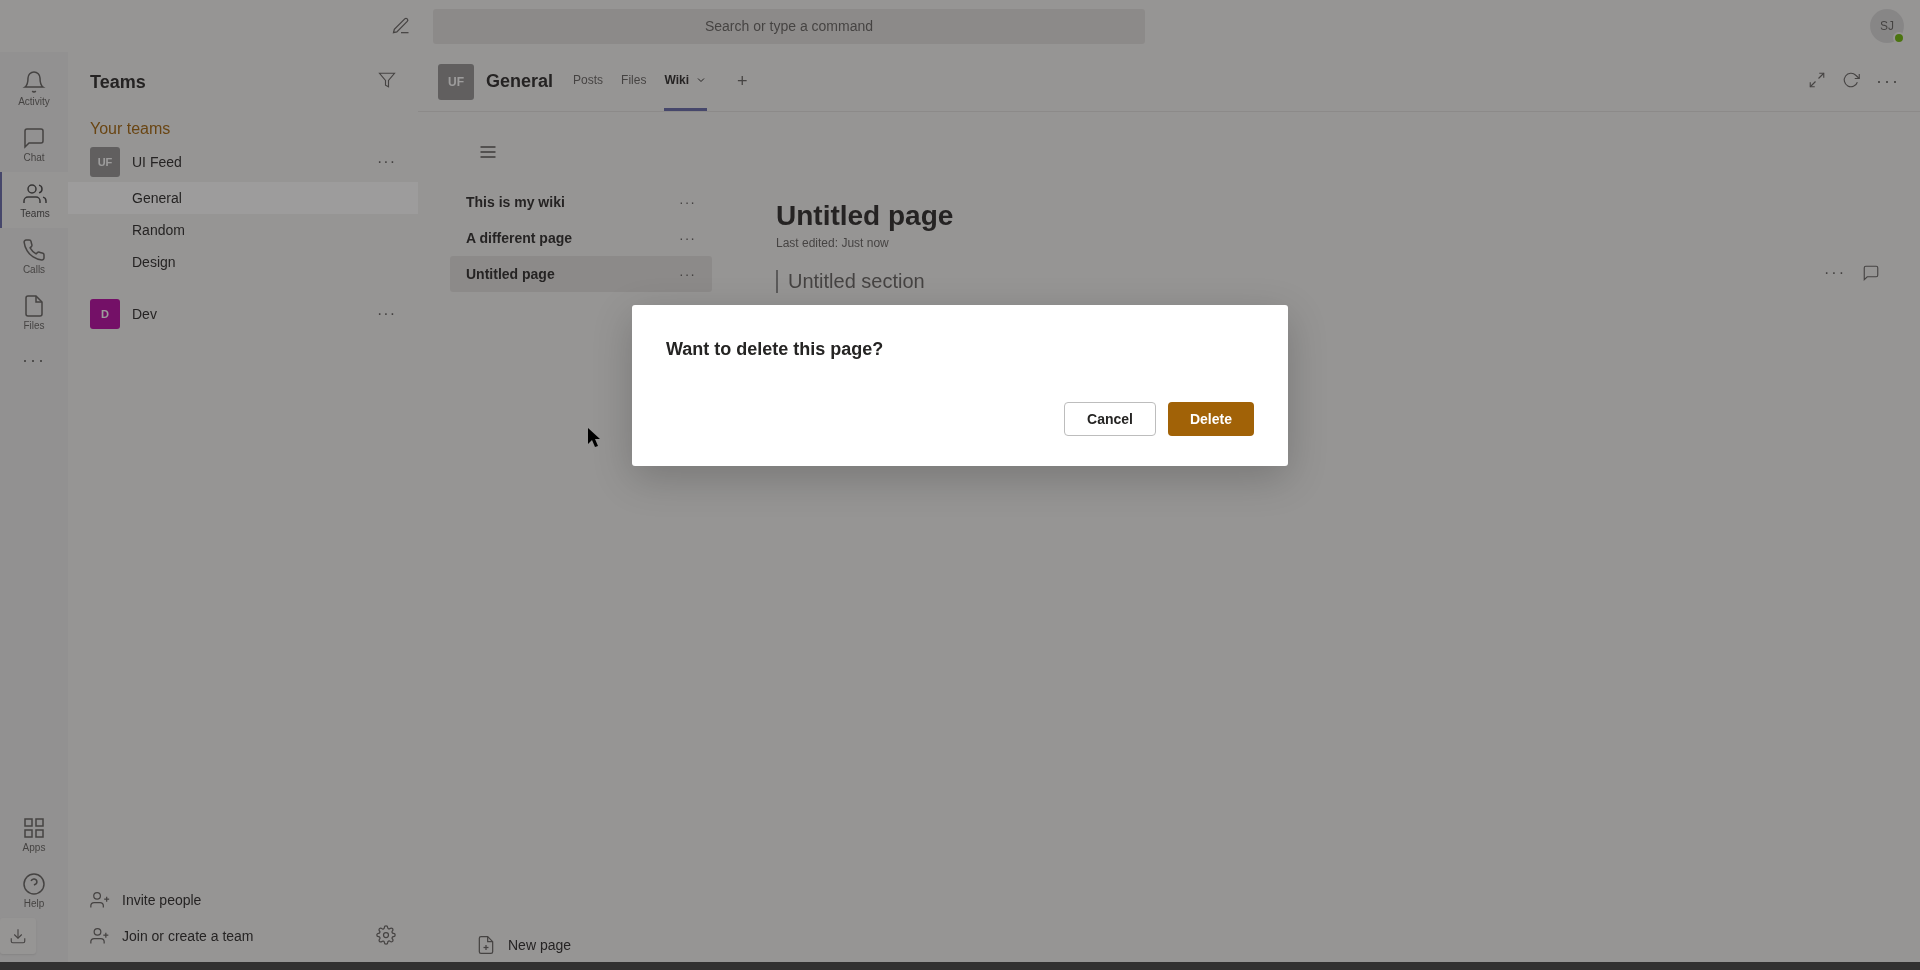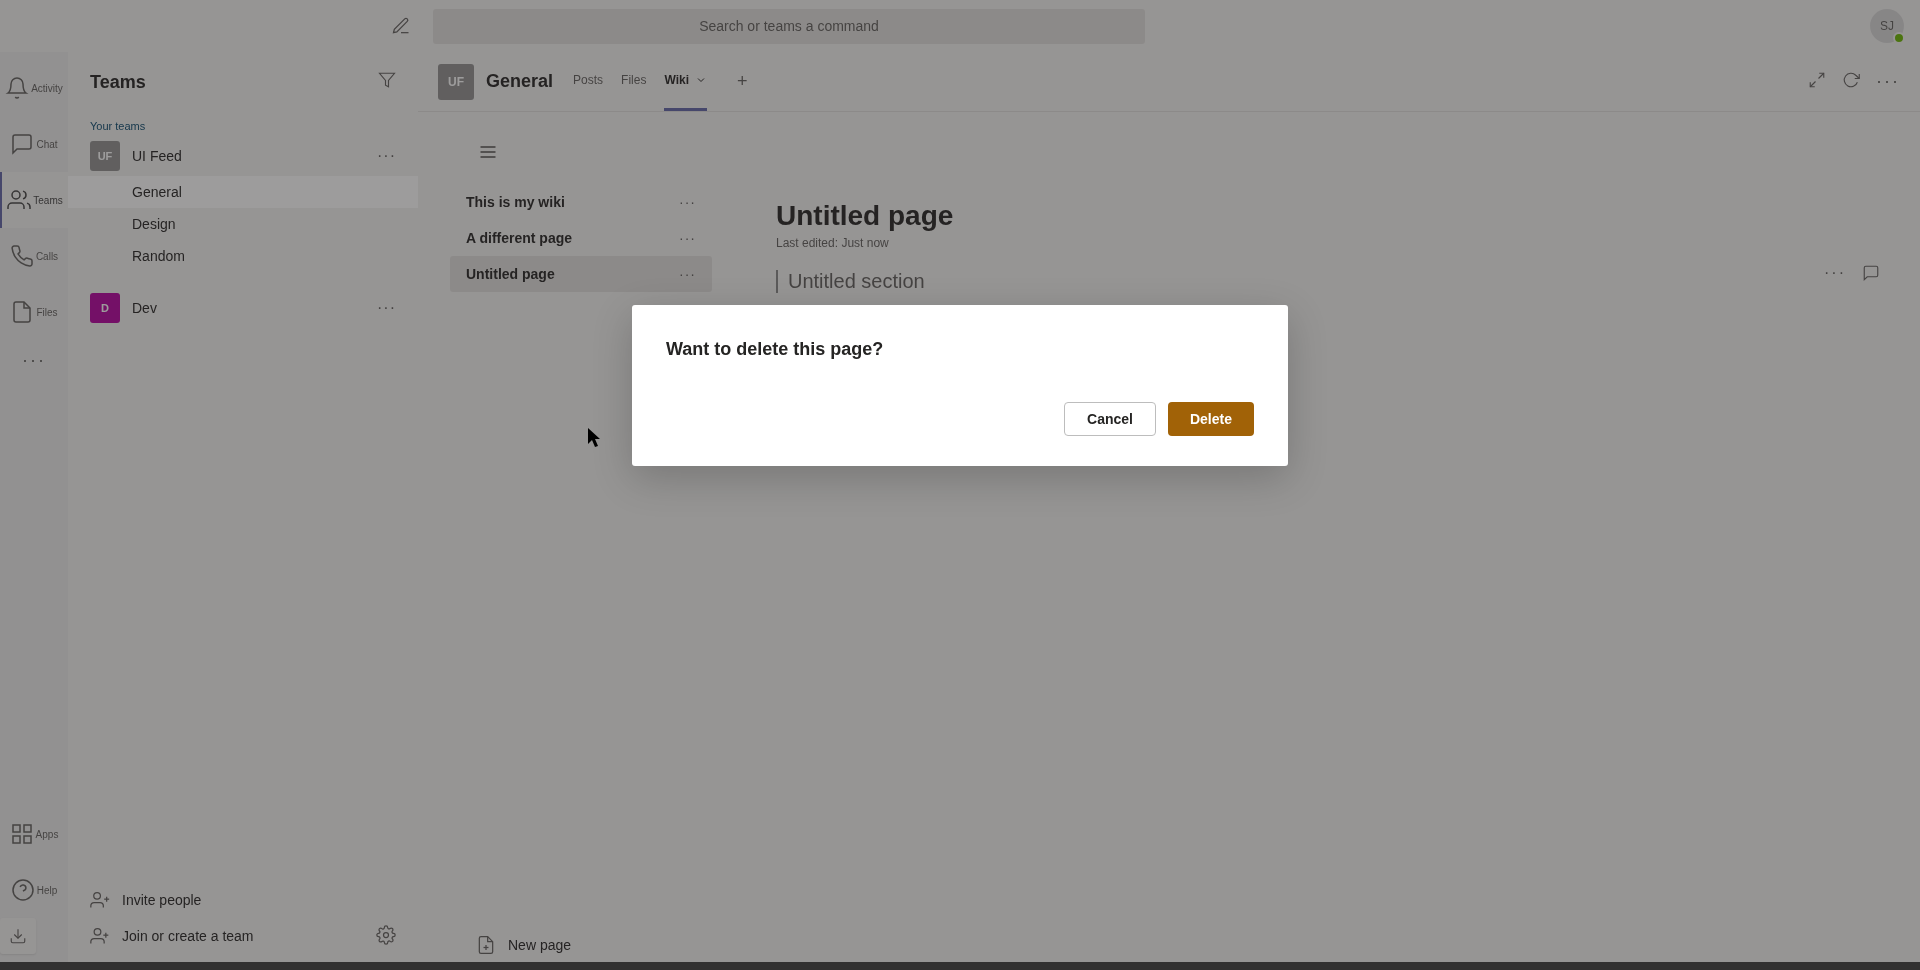--- a/index.html
+++ b/index.html
@@ -7,32 +7,32 @@
 
     
     .title-bar { height: 52px; background: #f3f2f1; display: flex; align-items: center; padding: 0 16px; }
     .compose-icon { width: 32px; height: 32px; display: flex; align-items: center; justify-content: center; margin-left: 369px; margin-right: 16px; color: #605e5c; }
     .search-box { width: 712px; height: 35px; background: #e1dfdd; border-radius: 3px; display: flex; align-items: center; justify-content: center; color: #605e5c; font-size: 14px; }
     .user-avatar { width: 34px; height: 34px; border-radius: 50%; background: #d8d8d8; margin-left: auto; display: flex; align-items: center; justify-content: center; font-size: 12px; color: #605e5c; position: relative; }
     .presence { position: absolute; bottom: -1px; right: -1px; width: 12px; height: 12px; border-radius: 50%; background: #6bb700; border: 2px solid #f3f2f1; }
 
     
     .app-rail { position: absolute; left: 0; top: 52px; width: 68px; height: calc(100% - 52px); background: #ebebeb; display: flex; flex-direction: column; align-items: center; padding-top: 8px; }
-    .rail-item { width: 68px; height: 56px; display: flex; flex-direction: row; align-items: center; justify-content: center; color: #605e5c; font-size: 10px; gap: 2px; cursor: pointer; }
+    .rail-item { width: 68px; height: 56px; display: flex; flex-direction: column; align-items: center; justify-content: center; color: #605e5c; font-size: 10px; gap: 2px; cursor: pointer; }
     .rail-item.active { color: #444; background: #f3f2f1; border-left: 2px solid #6264a7; }
     .rail-item svg { width: 24px; height: 24px; }
     .rail-bottom { margin-top: auto; margin-bottom: 8px; }
     .download-btn { width: 36px; height: 36px; background: #f3f2f1; border-radius: 3px; display: flex; align-items: center; justify-content: center; margin-bottom: 8px; box-shadow: 0 1px 2px rgba(0,0,0,0.1); }
 
     
     .teams-sidebar { position: absolute; left: 68px; top: 52px; width: 350px; height: calc(100% - 52px); background: #f3f2f1; display: flex; flex-direction: column; }
     .sidebar-header { height: 60px; display: flex; align-items: center; padding: 0 22px; justify-content: space-between; }
     .sidebar-title { font-size: 18px; font-weight: 700; color: #252423; }
     .filter-icon { color: #605e5c; }
-    .section-label { font-size: 11px; color: #0c4a6e; padding: 8px 22px 4px; }
+    .section-label { font-size: 16px; color: #a16207; padding: 8px 22px 4px; }
     .team-row { height: 40px; display: flex; align-items: center; padding: 0 22px; gap: 12px; cursor: pointer; }
     .team-avatar { width: 30px; height: 30px; border-radius: 3px; display: flex; align-items: center; justify-content: center; font-size: 11px; font-weight: 600; color: #fff; }
     .team-avatar.uf { background: #929191; color: #fff; }
     .team-avatar.d { background: #b4009e; }
     .team-name { font-size: 14px; color: #252423; flex: 1; }
     .team-more { color: #605e5c; font-size: 16px; letter-spacing: 1px; }
     .channel-row { height: 32px; display: flex; align-items: center; padding-left: 64px; font-size: 14px; color: #252423; cursor: pointer; }
     .channel-row.active { background: #fff; }
     .sidebar-footer { margin-top: auto; padding: 8px 0 16px; }
     .footer-item { height: 36px; display: flex; align-items: center; gap: 12px; padding: 0 22px; font-size: 14px; color: #252423; cursor: pointer; }
@@ -86,21 +86,21 @@
 <body>
 
 <div class="title-bar">
   <div class="compose-icon">
     <svg width="20" height="20" viewBox="0 0 24 24" fill="none" stroke="currentColor" stroke-width="1.5">
         <path d="M12 20h9"></path>
         <path d="M16.5 3.5a2.12 2.12 0 0 1 3 3L7 19l-4 1 1-4L16.5 3.5z"></path>
       </svg>
   </div>
   <div class="search-box">
-    <span>Search or teams a command</span>
+    <span>Search or type a command</span>
   </div>
   <div class="user-avatar">
     <span>SJ</span>
     <span class="presence"></span>
   </div>
 </div>
 
 <div class="app-rail">
   <div class="rail-item">
     <svg viewBox="0 0 24 24" fill="none" stroke="currentColor" stroke-width="1.5">
@@ -181,24 +181,24 @@
 
   <div class="team-row">
     <div class="team-avatar uf">UF</div>
     <span class="team-name">UI Feed</span>
     <span class="team-more">···</span>
   </div>
   <div class="channel-row active">
       <span>General</span>
     </div>
   <div class="channel-row">
+      <span>Random</span>
+    </div>
+  <div class="channel-row">
       <span>Design</span>
-    </div>
-  <div class="channel-row">
-      <span>Random</span>
     </div>
 
   <div class="team-row" style="margin-top:16px;">
     <div class="team-avatar d">D</div>
     <span class="team-name">Dev</span>
     <span class="team-more">···</span>
   </div>
 
   <div class="sidebar-footer">
     <div class="footer-item">

